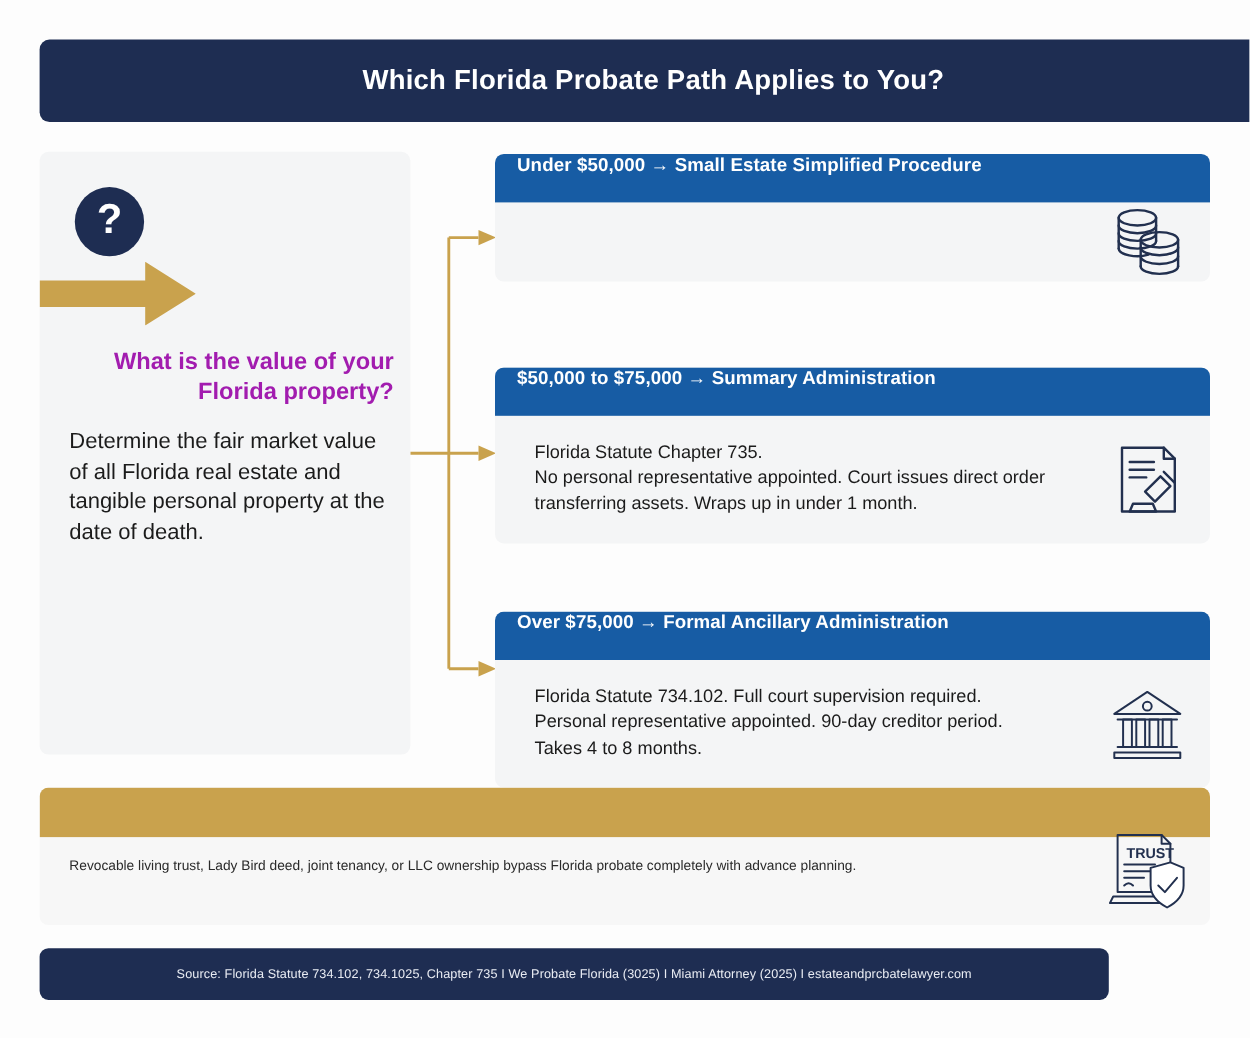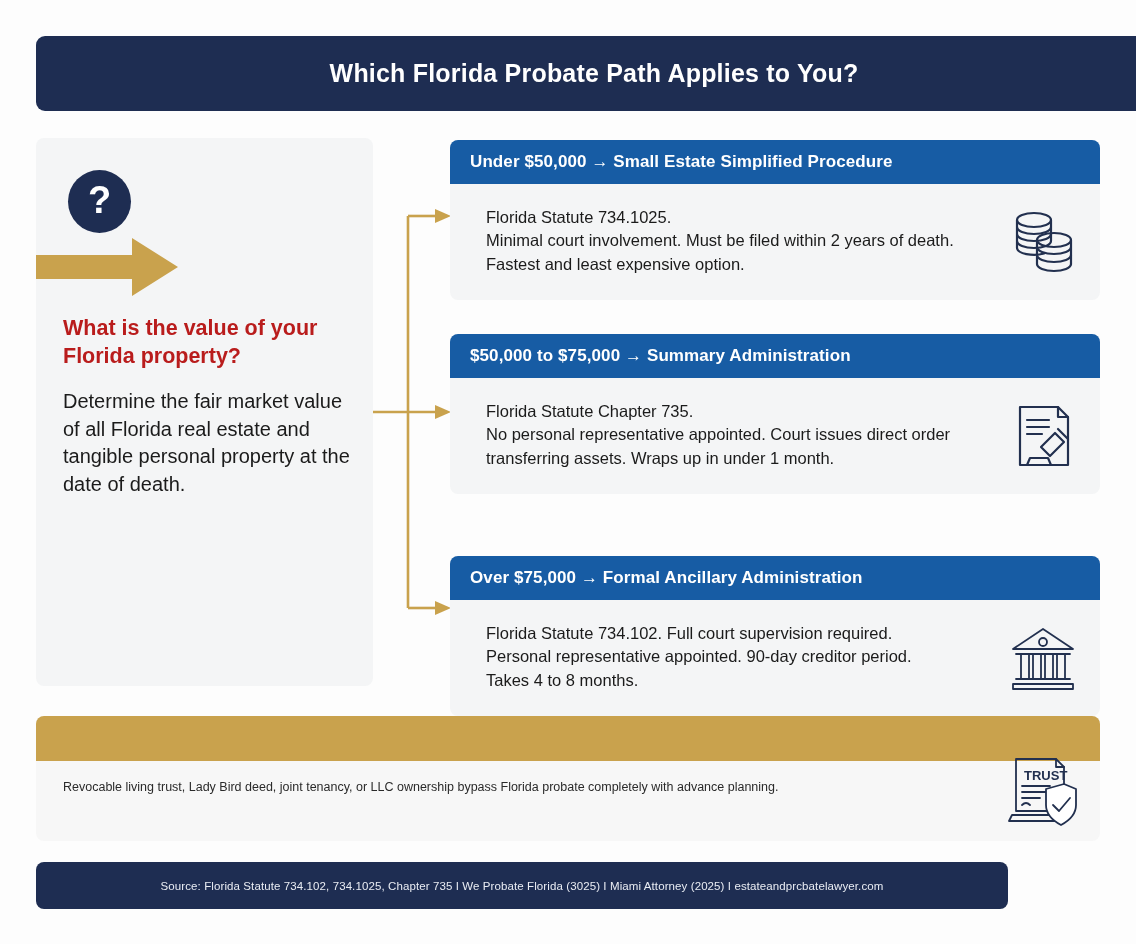--- a/index.html
+++ b/index.html
@@ -57,24 +57,25 @@
   }
   .gold-arrow {
     position: absolute;
     left: 0px; top: 100px;
     width: 142px; height: 58px;
   }
   .panel-heading {
     position: absolute;
     left: 27px; top: 176px;
     width: 295px;
-    color: #b91c1c;
+    color: #a21caf;
     font-size: 21.5px;
     font-weight: bold;
     line-height: 1.32;
+    text-align: right;
   }
   .panel-body {
     position: absolute;
     left: 27px; top: 250px;
     width: 295px;
     color: #1b1b1b;
     font-size: 20px;
     line-height: 1.38;
   }
 
@@ -91,21 +92,21 @@
     position: absolute;
     left: 450px;
     width: 650px;
     border-radius: 8px;
     overflow: hidden;
     background: #f4f5f6;
   }
   .card-header {
     background: #175ca4;
     height: 44px;
-    display: flex; align-items: center;
+    display: flex; align-items: flex-start;
     padding-left: 20px;
   }
   .card-header-text {
     color: #ffffff;
     font-size: 17px;
     font-weight: bold;
     letter-spacing: 0.1px;
   }
   .card-body {
     position: relative;
@@ -219,22 +220,20 @@
       <path d="M62 267 L78 274 L62 281 Z"></path>
       <path d="M62 463 L78 470 L62 477 Z"></path>
     </g>
   </svg>
 
   <div class="card" id="card-0">
     <div class="card-header">
       <span class="card-header-text">Under $50,000 → Small Estate Simplified Procedure</span>
     </div>
     <div class="card-body">
-      <div class="card-body-text">Florida Statute 734.1025.
-Minimal court involvement. Must be filed within 2 years of death. Fastest and least expensive option.</div>
       <svg class="card-icon" viewBox="0 0 70 70">
         <g class="ico-stroke">
           <ellipse cx="26" cy="13" rx="17" ry="7"></ellipse>
           <path d="M9 13 V41"></path>
             <path d="M43 13 V34"></path>
           <path d="M9 20 a17 7 0 0 0 34 0"></path>
           <path d="M9 27 a17 7 0 0 0 34 0"></path>
           <path d="M9 34 a17 7 0 0 0 34 0"></path>
           <path d="M9 41 a17 7 0 0 0 27 5.5"></path>
           <ellipse cx="46" cy="33" rx="17" ry="7"></ellipse>

